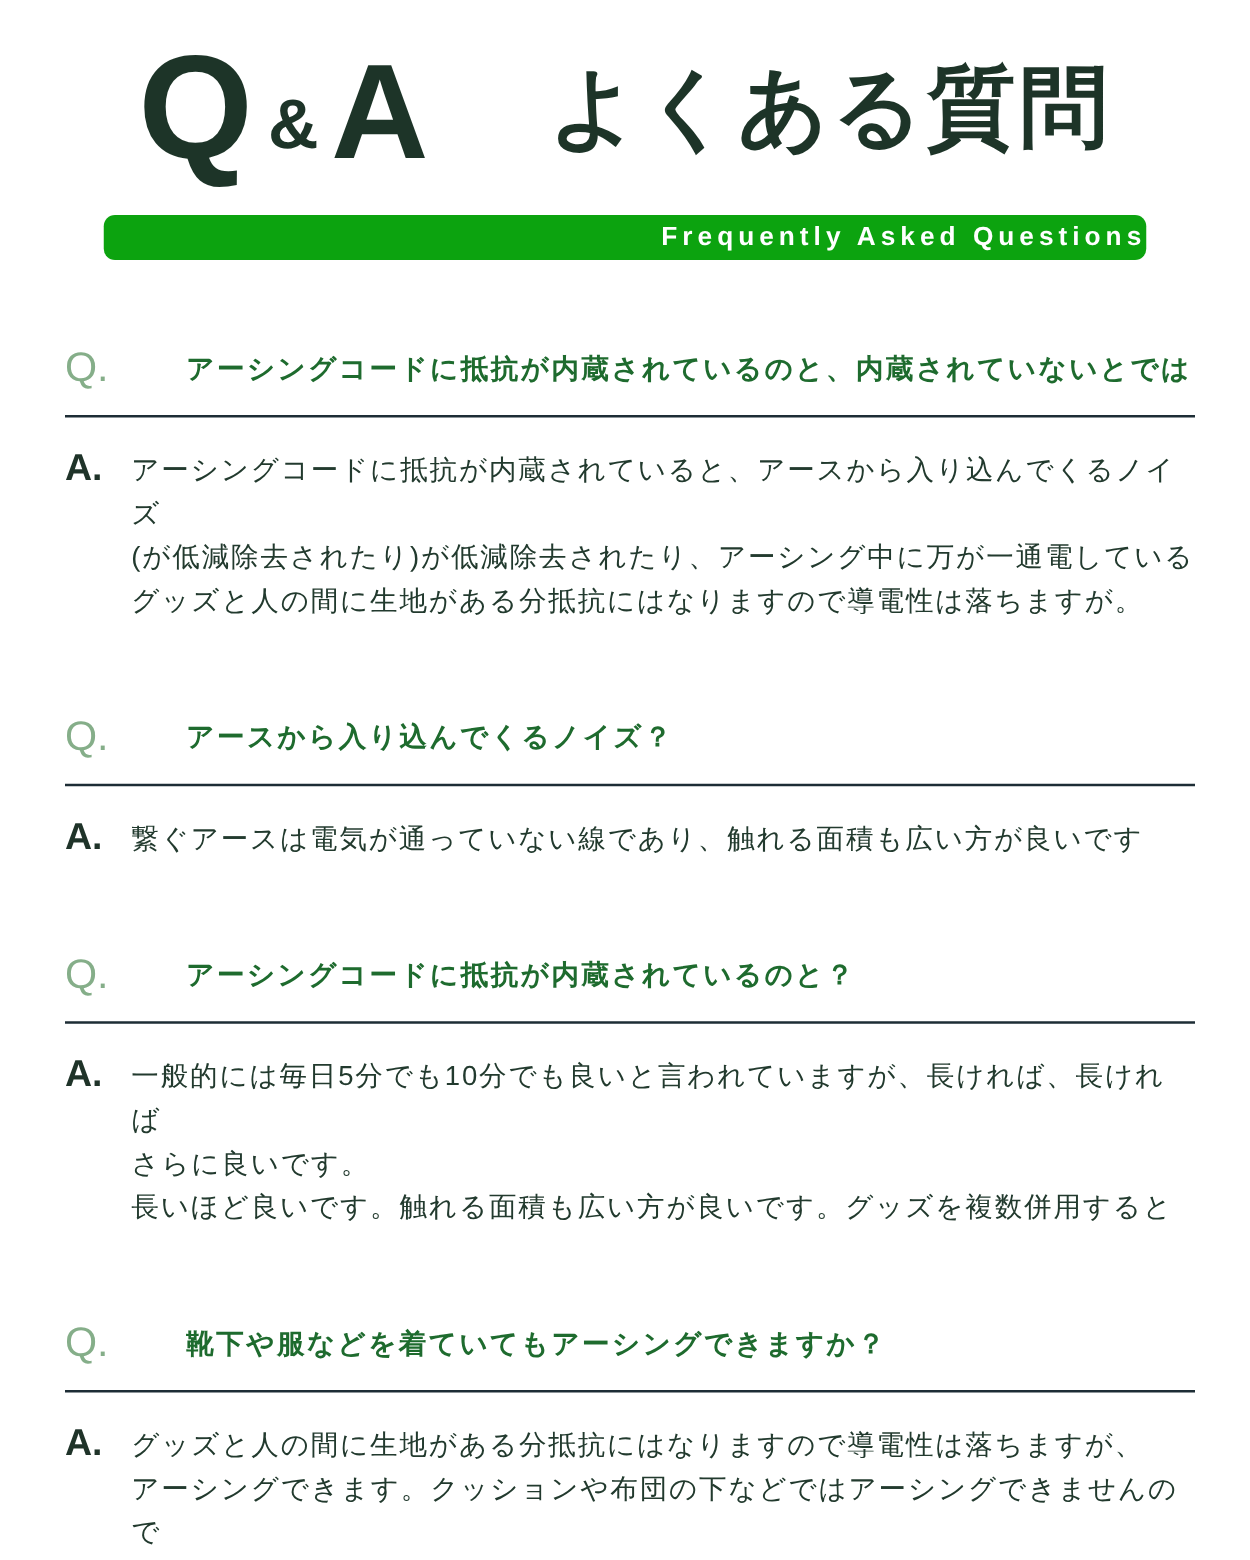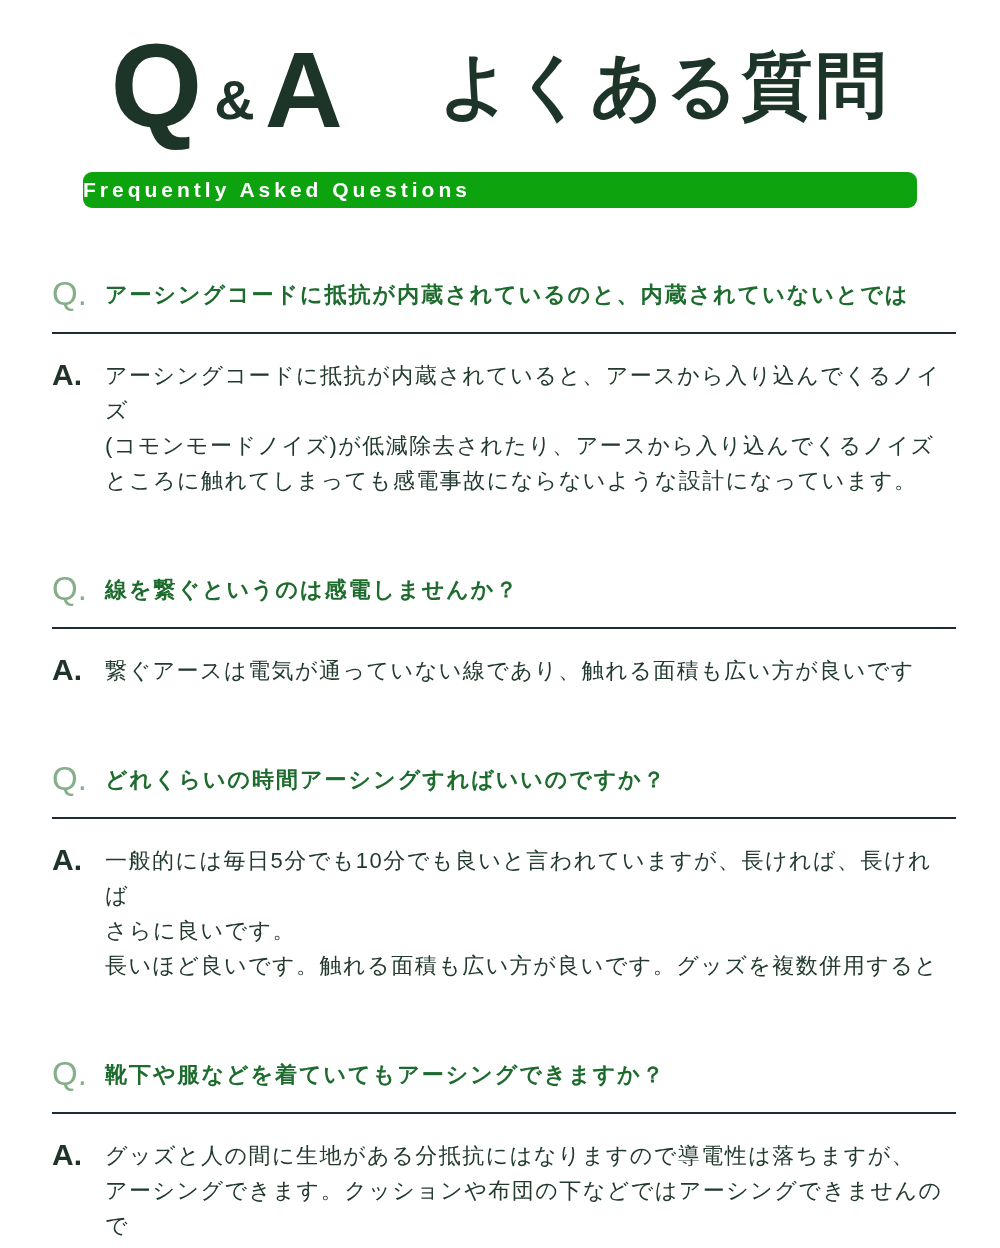--- a/index.html
+++ b/index.html
@@ -57,21 +57,21 @@
 
   
   .banner {
     width: 834px;
     height: 36px;
     margin: 26px auto 0 auto;
     background: #0ca30f;
     border-radius: 9px;
     display: flex;
     align-items: center;
-    justify-content: flex-start;
+    justify-content: flex-end;
   }
   .banner-text {
     color: #ffffff;
     font-size: 21px;
     font-weight: 700;
     letter-spacing: 4px;
     white-space: nowrap;
   }
 
   
@@ -99,20 +99,21 @@
     font-weight: 700;
     color: #1f3329;
   }
   .q-text {
     color: #1e6b2e;
     font-size: 22px;
     font-weight: 600;
     line-height: 34px;
     letter-spacing: 2px;
     padding-top: 2px;
+    margin-left: 44px;
   }
   .a-text {
     color: #223a2e;
     font-size: 22px;
     font-weight: 500;
     line-height: 35px;
     letter-spacing: 1.5px;
     padding-top: 2px;
   }
   .divider {
@@ -145,47 +146,47 @@
       <span class="q-label">Q.</span>
       <div class="q-text">
         <div>アーシングコードに抵抗が内蔵されているのと、内蔵されていないとでは</div>
       </div>
     </div>
     <hr class="divider">
     <div class="a-row">
       <span class="a-label">A.</span>
       <div class="a-text">
         <div>アーシングコードに抵抗が内蔵されていると、アースから入り込んでくるノイズ</div>
-        <div>(コモンモードノイズ)が低減除去されたり、アースから入り込んでくるノイズ</div>
-        <div>ところに触れてしまっても感電事故にならないような設計になっています。</div>
-      </div>
-    </div>
-  </section>
-
-  <section class="faq-item">
-    <div class="q-row">
-      <span class="q-label">Q.</span>
-      <div class="q-text">
-        <div>線を繋ぐというのは感電しませんか？</div>
+        <div>(が低減除去されたり)が低減除去されたり、アーシング中に万が一通電している</div>
+        <div>グッズと人の間に生地がある分抵抗にはなりますので導電性は落ちますが。</div>
+      </div>
+    </div>
+  </section>
+
+  <section class="faq-item">
+    <div class="q-row">
+      <span class="q-label">Q.</span>
+      <div class="q-text">
+        <div>アースから入り込んでくるノイズ？</div>
       </div>
     </div>
     <hr class="divider">
     <div class="a-row">
       <span class="a-label">A.</span>
       <div class="a-text">
         <div>繋ぐアースは電気が通っていない線であり、触れる面積も広い方が良いです</div>
       </div>
     </div>
   </section>
 
   <section class="faq-item">
     <div class="q-row">
       <span class="q-label">Q.</span>
       <div class="q-text">
-        <div>どれくらいの時間アーシングすればいいのですか？</div>
+        <div>アーシングコードに抵抗が内蔵されているのと？</div>
       </div>
     </div>
     <hr class="divider">
     <div class="a-row">
       <span class="a-label">A.</span>
       <div class="a-text">
         <div>一般的には毎日5分でも10分でも良いと言われていますが、長ければ、長ければ</div>
         <div>さらに良いです。</div>
         <div>長いほど良いです。触れる面積も広い方が良いです。グッズを複数併用すると</div>
       </div>

